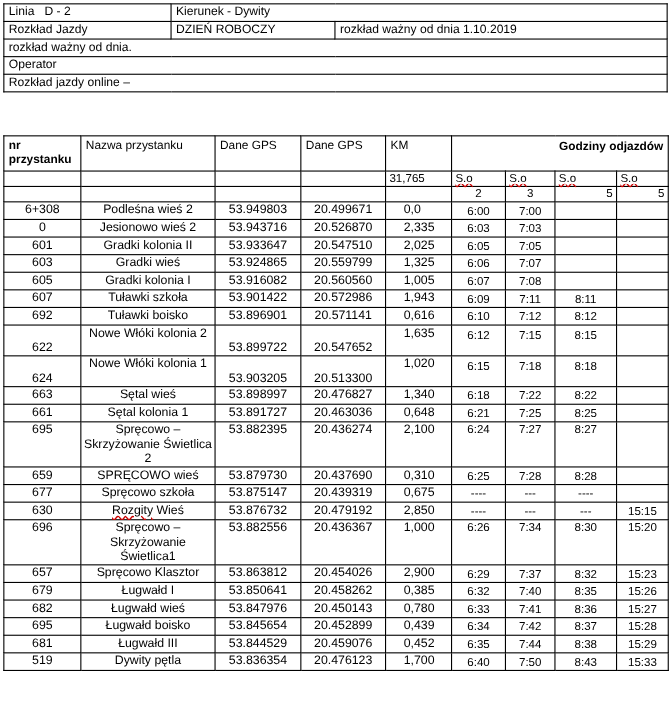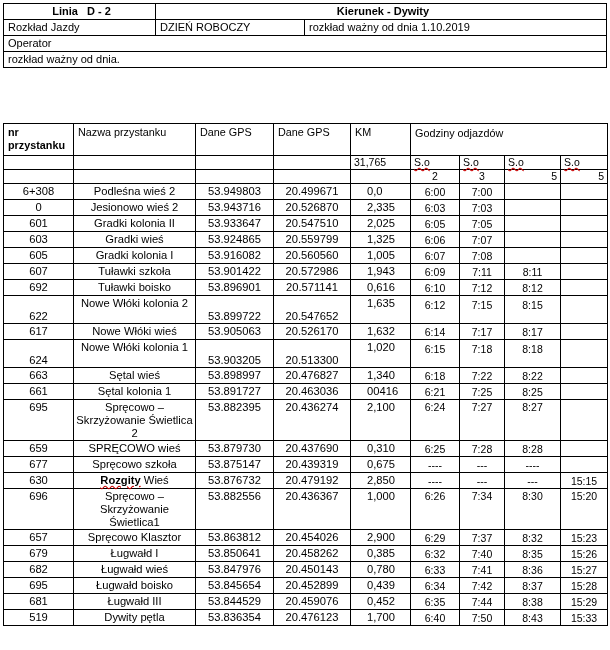--- a/index.html
+++ b/index.html
@@ -2,38 +2,38 @@
 <html><head>
 <meta charset="utf-8">
 <style>
   html, body { margin: 0; padding: 0; background: #ffffff; }
   body { width: 610px; height: 650px; position: relative; overflow: hidden; color: #000; }
   table { border-collapse: collapse; position: absolute; }
   td { border: 1px solid #000; padding: 0; vertical-align: top; }
 
   #hdr { left: 3px; top: 3px; width: 604px; font-family: "Liberation Sans", sans-serif; font-size: 11px; }
   #hdr td { height: 15px; line-height: 15px; padding-left: 4px; }
-  #hdr .bold { font-weight: bold; text-align: center; }
+  #hdr .bold { font-weight: normal; }
 
   #tt { left: 3px; top: 123px; width: 604px; font-family: "Liberation Sans", sans-serif; font-size: 11.2px; table-layout: fixed; }
   #tt td { line-height: 13px; }
   #tt .hd td { font-size: 10.8px; padding: 2px 4px; height: 26px; }
   #tt .hd td.nr { font-weight: bold; }
-  #tt .hd td.godz { text-align: left; padding-top: 3px; }
+  #tt .hd td.godz { text-align: right; padding-top: 3px; font-weight: bold; }
   #tt .sub td { height: 13px; padding: 0 3px; font-size: 10.5px; }
   .so { text-decoration: underline; text-decoration-color: #c00; text-decoration-style: wavy; }
   .c { text-align: center; }
   .r { text-align: right; }
   #tt .data td { padding: 1px 2px 0 2px; height: 14px; }
   #tt .data td.km { padding-left: 16px; }
   #tt .data td.t { font-size: 10.5px; text-align: center; vertical-align: bottom; padding-bottom: 0; }
   #tt .data.tall2 td.t { vertical-align: top; padding-top: 3px; margin-left: 14px; }
   #tt .data.tall3 td.t { vertical-align: top; margin-left: 42px; }
   #tt .data.tall2 td.nr, #tt .data.tall2 td.gps { vertical-align: bottom; }
-  .err { text-decoration: underline; text-decoration-color: #c00; text-decoration-style: wavy; font-weight: bold; }
+  .err { text-decoration: underline; text-decoration-color: #c00; text-decoration-style: wavy; }
 </style>
 </head>
 <body>
 
 <table id="hdr">
   <colgroup>
       <col style="width:152px">
       <col style="width:149px">
       <col>
     </colgroup>
@@ -41,24 +41,27 @@
       <tr>
     <td class="bold" style="white-space:pre">Linia   D - 2</td>
     <td class="bold" colspan="2">Kierunek - Dywity</td>
   </tr>
   <tr>
     <td>Rozkład Jazdy</td>
     <td>DZIEŃ ROBOCZY</td>
     <td>rozkład ważny od dnia 1.10.2019</td>
   </tr>
   <tr>
+        <td colspan="3">rozkład ważny od dnia.</td>
+      </tr>
+  <tr>
         <td colspan="3">Operator</td>
       </tr>
   <tr>
-        <td colspan="3">rozkład ważny od dnia.</td>
+        <td colspan="3">Rozkład jazdy online –</td>
       </tr>
 </tbody>
   </table>
 
 <table id="tt">
   <colgroup>
     <col style="width:70px">
       <col style="width:122px">
       <col style="width:78px">
       <col style="width:77px">
@@ -180,31 +183,20 @@
         <td class="nr c">622</td>
         <td class="name c">Nowe Włóki kolonia 2</td>
         <td class="gps c">53.899722</td>
         <td class="gps c">20.547652</td>
         <td class="km">1,635</td>
         <td class="t">6:12</td>
         <td class="t">7:15</td>
         <td class="t">8:15</td>
         <td class="t"></td>
       </tr>
-      <tr class="data">
-        <td class="nr c">617</td>
-        <td class="name c">Nowe Włóki wieś</td>
-        <td class="gps c">53.905063</td>
-        <td class="gps c">20.526170</td>
-        <td class="km">1,632</td>
-        <td class="t">6:14</td>
-        <td class="t">7:17</td>
-        <td class="t">8:17</td>
-        <td class="t"></td>
-      </tr>
       <tr class="data tall2" style="height: 28px;">
         <td class="nr c">624</td>
         <td class="name c">Nowe Włóki kolonia 1</td>
         <td class="gps c">53.903205</td>
         <td class="gps c">20.513300</td>
         <td class="km">1,020</td>
         <td class="t">6:15</td>
         <td class="t">7:18</td>
         <td class="t">8:18</td>
         <td class="t"></td>
@@ -218,21 +210,21 @@
         <td class="t">6:18</td>
         <td class="t">7:22</td>
         <td class="t">8:22</td>
         <td class="t"></td>
       </tr>
       <tr class="data">
         <td class="nr c">661</td>
         <td class="name c">Sętal kolonia 1</td>
         <td class="gps c">53.891727</td>
         <td class="gps c">20.463036</td>
-        <td class="km">00416</td>
+        <td class="km">0,648</td>
         <td class="t">6:21</td>
         <td class="t">7:25</td>
         <td class="t">8:25</td>
         <td class="t"></td>
       </tr>
       <tr class="data tall3">
         <td class="nr c">695</td>
         <td class="name c">Spręcowo – Skrzyżowanie Świetlica 2</td>
         <td class="gps c">53.882395</td>
         <td class="gps c">20.436274</td>

